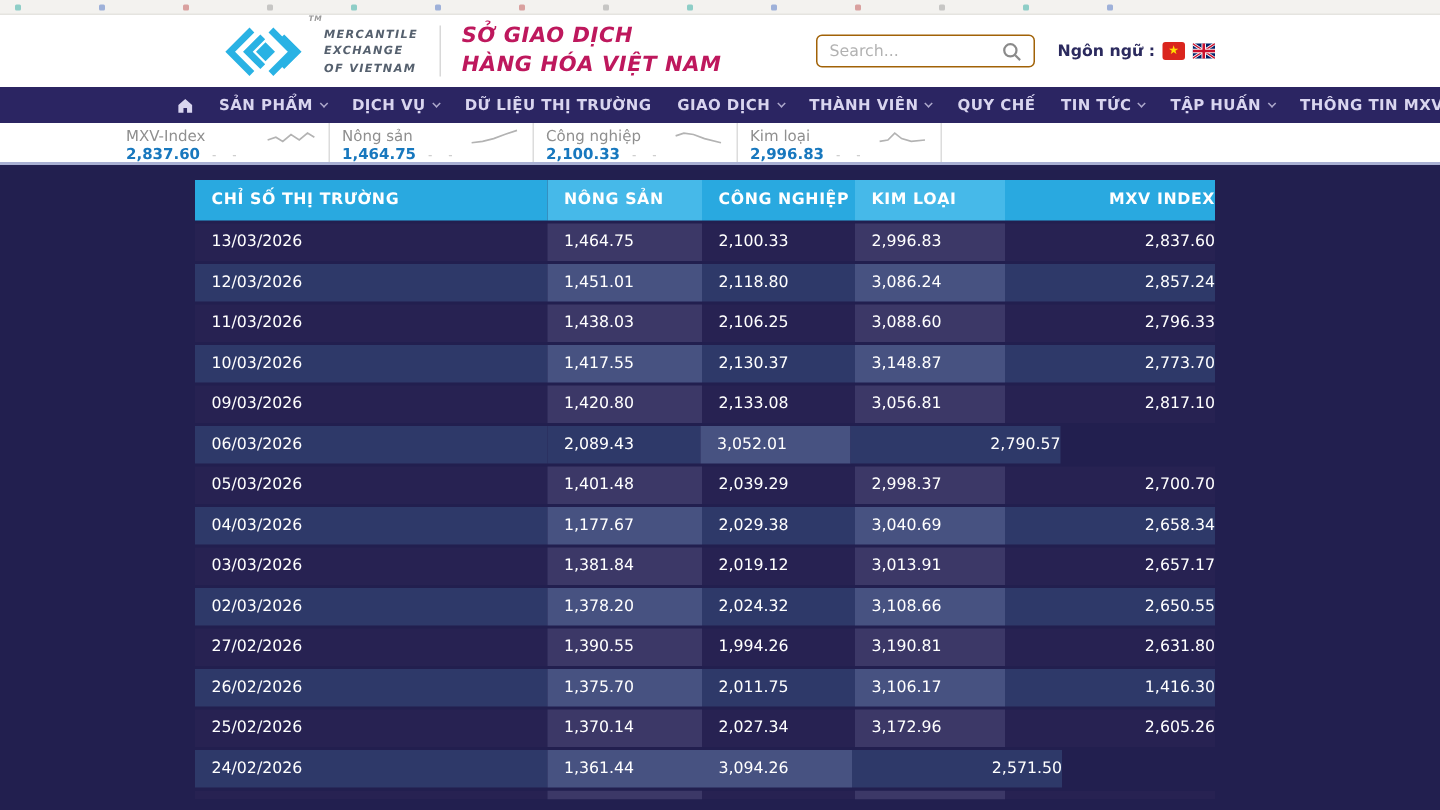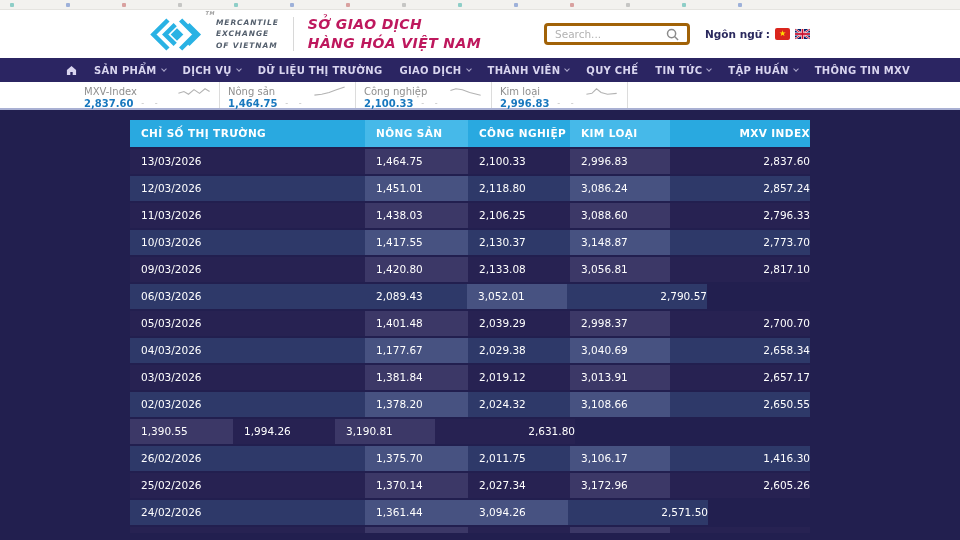--- a/index.html
+++ b/index.html
@@ -20,32 +20,32 @@
   .site-header{height:48px;background:#fff;display:flex;align-items:center;
     justify-content:space-between;padding:0 150px 0 148px;}
   .brand{display:flex;align-items:center;cursor:pointer;font-style:italic;}
   .logo-wrap{position:relative;margin-right:10px;line-height:0;}
   .tm{position:absolute;top:-3px;right:-9px;font-size:5px;font-weight:bold;color:#9a9a9a;letter-spacing:.5px;}
   .brand-words{font-size:7.5px;font-weight:bold;color:#55606e;letter-spacing:.9px;line-height:1.5;white-space:nowrap;}
   .brand-divider{width:1px;height:34px;background:#d8d8d8;margin:0 14px;}
   .site-title{font-size:14px;font-weight:bold;color:#be185d;letter-spacing:.4px;line-height:1.35;white-space:nowrap;}
 
   .header-right{display:flex;align-items:center;gap:15px;}
-  .searchbox{display:flex;align-items:center;width:146px;height:22px;border:3px solid #a16207;
+  .searchbox{display:flex;align-items:center;width:146px;height:22px;border:1px solid #a16207;
     border-radius:4px;padding:0 8px;background:#fff;}
   .searchbox input{border:none;outline:none;flex:1;min-width:0;font-size:10.5px;color:#555;font-family:inherit;background:transparent;}
   .searchbox input::placeholder{color:#b2b2b2;}
   .lang{display:flex;align-items:center;gap:5px;}
   .lang-label{font-size:10.5px;font-weight:bold;color:#2b2a5e;white-space:nowrap;}
   .flag{width:15px;height:12px;border-radius:2px;display:flex;align-items:center;justify-content:center;
     overflow:hidden;cursor:pointer;flex:none;}
   .flag-vn{background:#da251d;color:#ffde00;font-size:8px;line-height:1;}
 
   
-  .navbar{height:24px;background:#2b2562;display:flex;align-items:center;gap:17px;padding-left:66px;}
+  .navbar{height:24px;background:#2b2562;display:flex;align-items:center;gap:17px;padding-left:118px;}
   .nav-item{display:flex;align-items:center;gap:5px;color:#d9d5ef;font-size:10px;font-weight:bold;
     letter-spacing:.3px;white-space:nowrap;cursor:pointer;}
   .chev{width:4px;height:4px;border-right:1.5px solid #d9d5ef;border-bottom:1.5px solid #d9d5ef;
     transform:rotate(45deg);margin-top:-3px;opacity:.75;}
 
   
   .ticker{height:28px;background:#fff;border-bottom:2px solid #a9b0d3;display:flex;padding-left:84px;}
   .ticker-item{width:136px;flex:none;border-right:1px solid #dcdcdc;padding:4px 8px 0 0;cursor:pointer;}
   .ticker-item + .ticker-item{padding-left:8px;}
   .t-top{display:flex;align-items:center;justify-content:space-between;}
@@ -307,20 +307,21 @@
           <div class="td c4">2,657.17</div>
         </div>
         <div class="trow even">
           <div class="td c0">02/03/2026</div>
           <div class="td c1 light">1,378.20</div>
           <div class="td c2">2,024.32</div>
           <div class="td c3 light">3,108.66</div>
           <div class="td c4">2,650.55</div>
         </div>
         <div class="trow odd">
+          <div class="td c0">27/02/2026</div>
           <div class="td c1 light">1,390.55</div>
           <div class="td c2">1,994.26</div>
           <div class="td c3 light">3,190.81</div>
           <div class="td c4">2,631.80</div>
         </div>
         <div class="trow even">
           <div class="td c0">26/02/2026</div>
           <div class="td c1 light">1,375.70</div>
           <div class="td c2">2,011.75</div>
           <div class="td c3 light">3,106.17</div>

